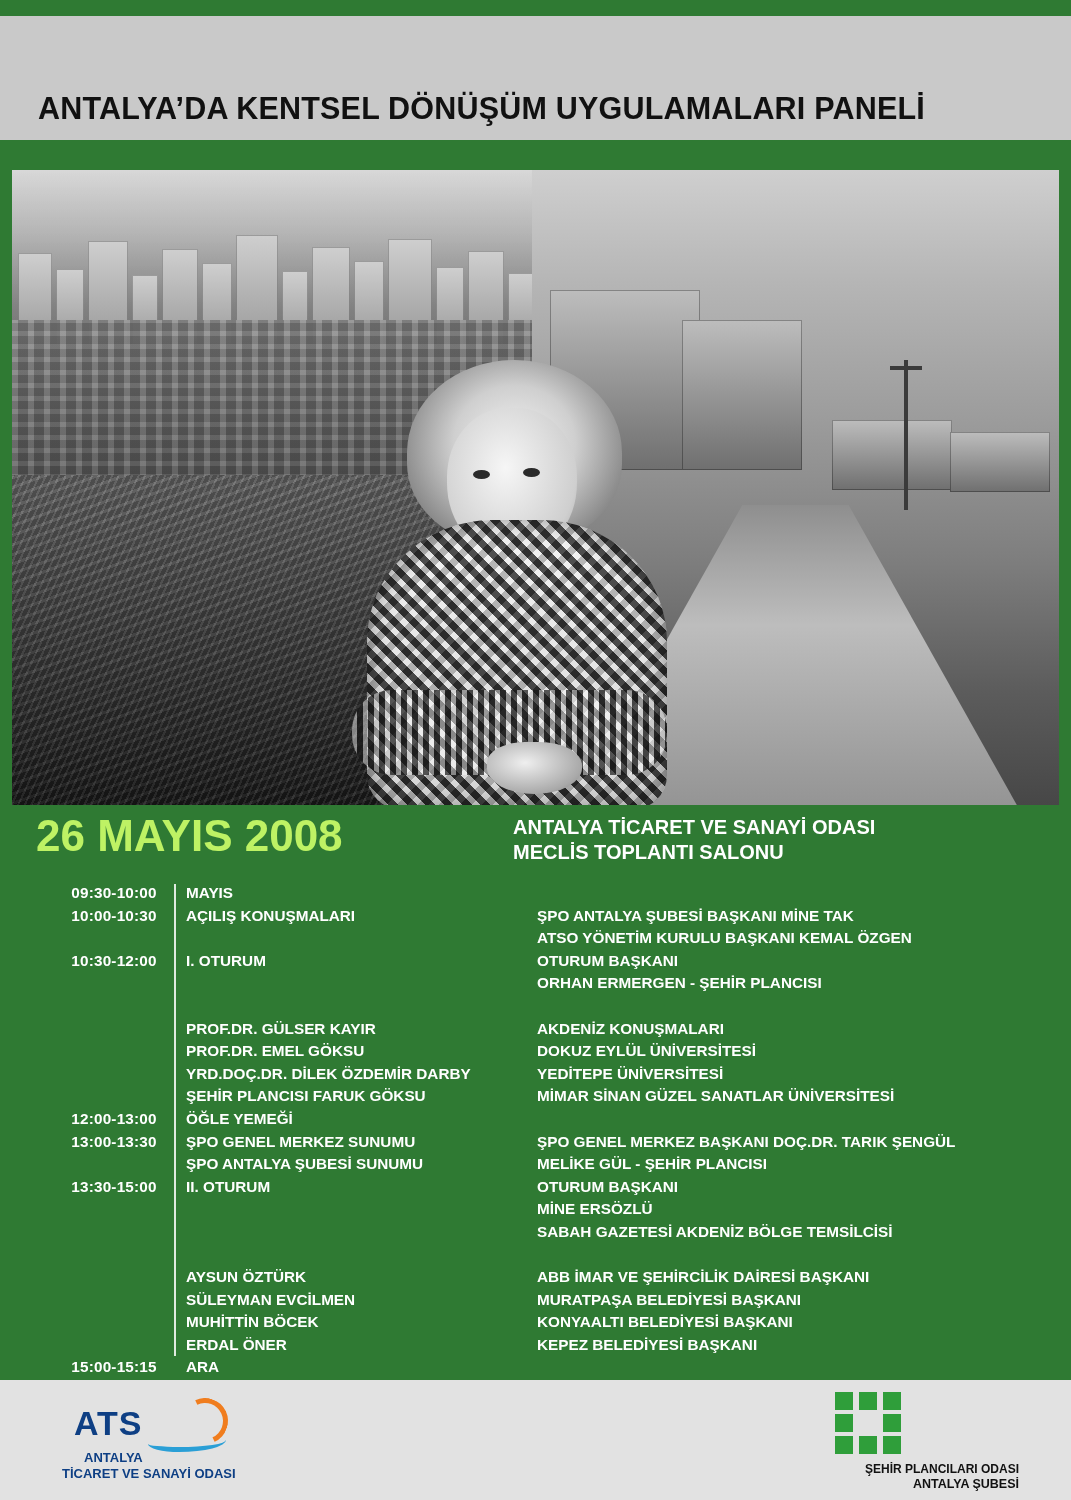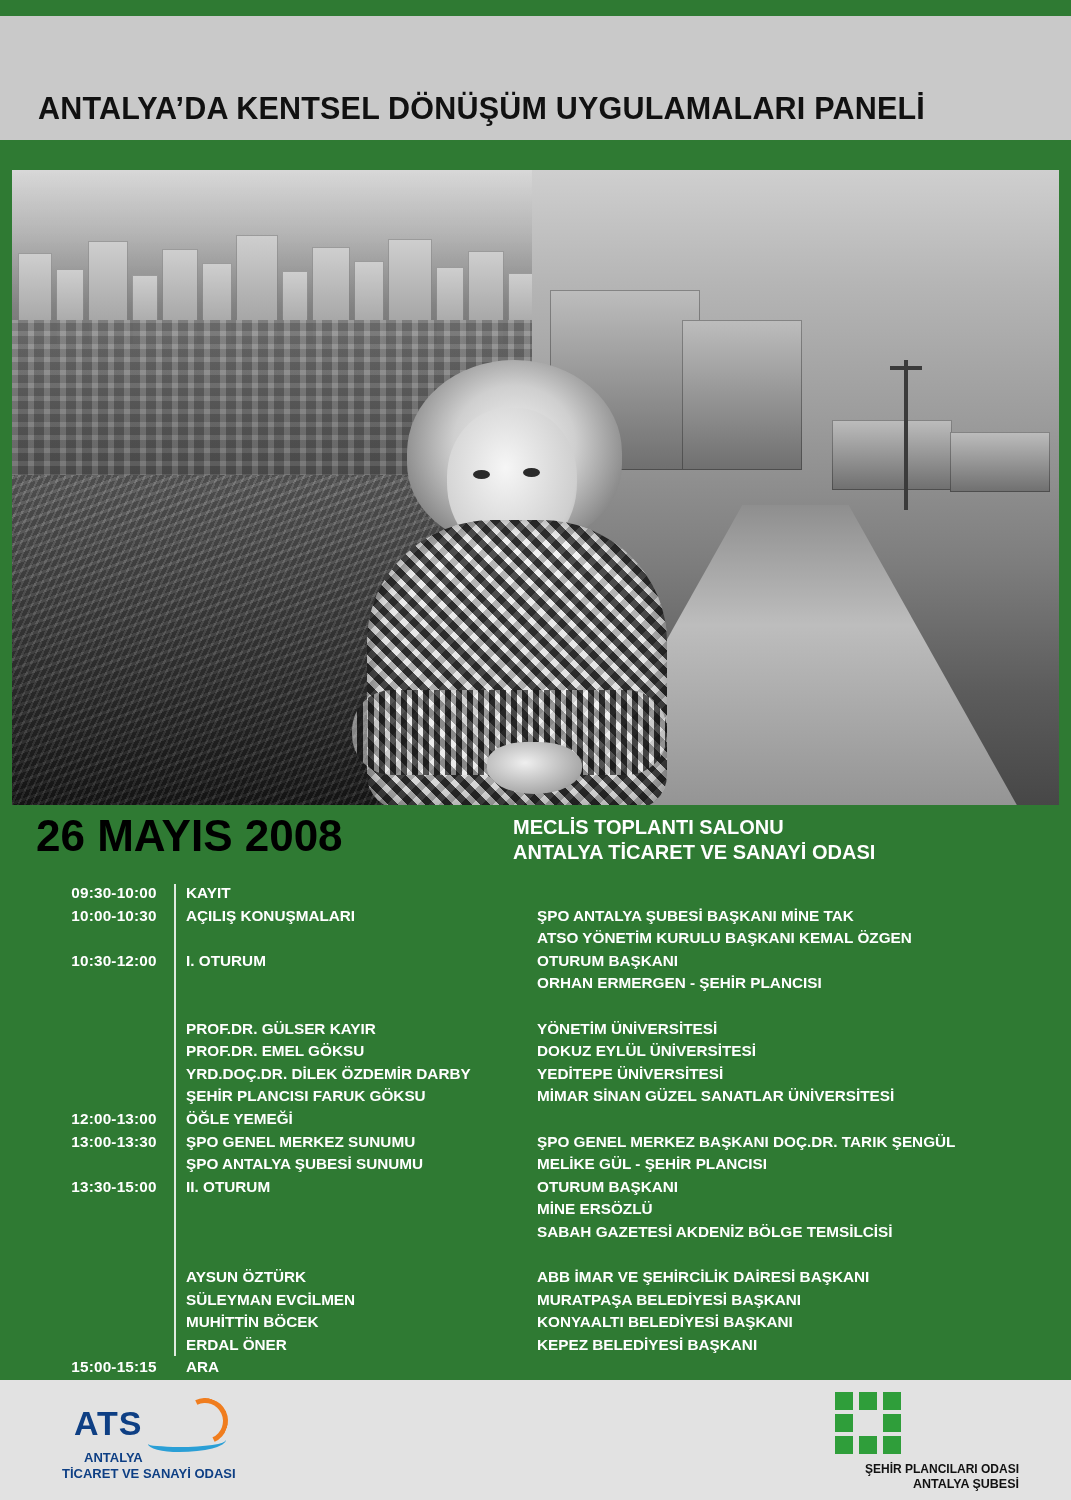--- a/index.html
+++ b/index.html
@@ -116,21 +116,21 @@
   }
   .child .hand {
     position:absolute; left:175px; top:382px; width:95px; height:52px;
     background: radial-gradient(ellipse at 40% 40%, #efefef, #a9a9a9 70%, #777 100%);
     border-radius: 40% 45% 50% 50%;
   }
   
   .date-band { position: absolute; left: 0; top: 805px; width: 1071px; height: 68px; }
   .date-text {
     position: absolute; left: 36px; top: 6px;
-    font-size: 44px; font-weight: bold; color: #000000; letter-spacing: 0px; text-align: center;
+    font-size: 44px; font-weight: bold; color: #bef264; letter-spacing: 0px; text-align: center;
   }
   .venue {
     position: absolute; left: 513px; top: 10px;
     font-size: 20px; font-weight: bold; color: #ffffff; line-height: 25px;
   }
   
   .program {
     position: absolute; left: 0; top: 884px; width: 1071px;
     color: #ffffff;
     font-size: 15.3px; font-weight: bold;
@@ -220,30 +220,30 @@
       </div>
       <div class="body"></div>
       <div class="arm"></div>
       <div class="hand"></div>
     </div>
   </div>
 
   <div class="date-band">
     <div class="date-text">26 MAYIS 2008</div>
     <div class="venue">
+      <div>ANTALYA TİCARET VE SANAYİ ODASI</div>
       <div>MECLİS TOPLANTI SALONU</div>
-      <div>ANTALYA TİCARET VE SANAYİ ODASI</div>
     </div>
   </div>
 
   <div class="divider"></div>
   <div class="program" id="program">
       <div class="row">
         <div class="c-time">09:30-10:00</div>
-        <div class="c-mid">KAYIT</div>
+        <div class="c-mid">MAYIS</div>
         <div class="c-right"></div>
       </div>
       <div class="row">
         <div class="c-time">10:00-10:30</div>
         <div class="c-mid">AÇILIŞ KONUŞMALARI</div>
         <div class="c-right">ŞPO ANTALYA ŞUBESİ BAŞKANI MİNE TAK</div>
       </div>
       <div class="row">
         <div class="c-time"></div>
         <div class="c-mid"></div>
@@ -260,21 +260,21 @@
         <div class="c-right">ORHAN ERMERGEN - ŞEHİR PLANCISI</div>
       </div>
       <div class="row">
         <div class="c-time"></div>
         <div class="c-mid"></div>
         <div class="c-right"></div>
       </div>
       <div class="row">
         <div class="c-time"></div>
         <div class="c-mid">PROF.DR. GÜLSER KAYIR</div>
-        <div class="c-right">YÖNETİM ÜNİVERSİTESİ</div>
+        <div class="c-right">AKDENİZ KONUŞMALARI</div>
       </div>
       <div class="row">
         <div class="c-time"></div>
         <div class="c-mid">PROF.DR. EMEL GÖKSU</div>
         <div class="c-right">DOKUZ EYLÜL ÜNİVERSİTESİ</div>
       </div>
       <div class="row">
         <div class="c-time"></div>
         <div class="c-mid">YRD.DOÇ.DR. DİLEK ÖZDEMİR DARBY</div>
         <div class="c-right">YEDİTEPE ÜNİVERSİTESİ</div>

